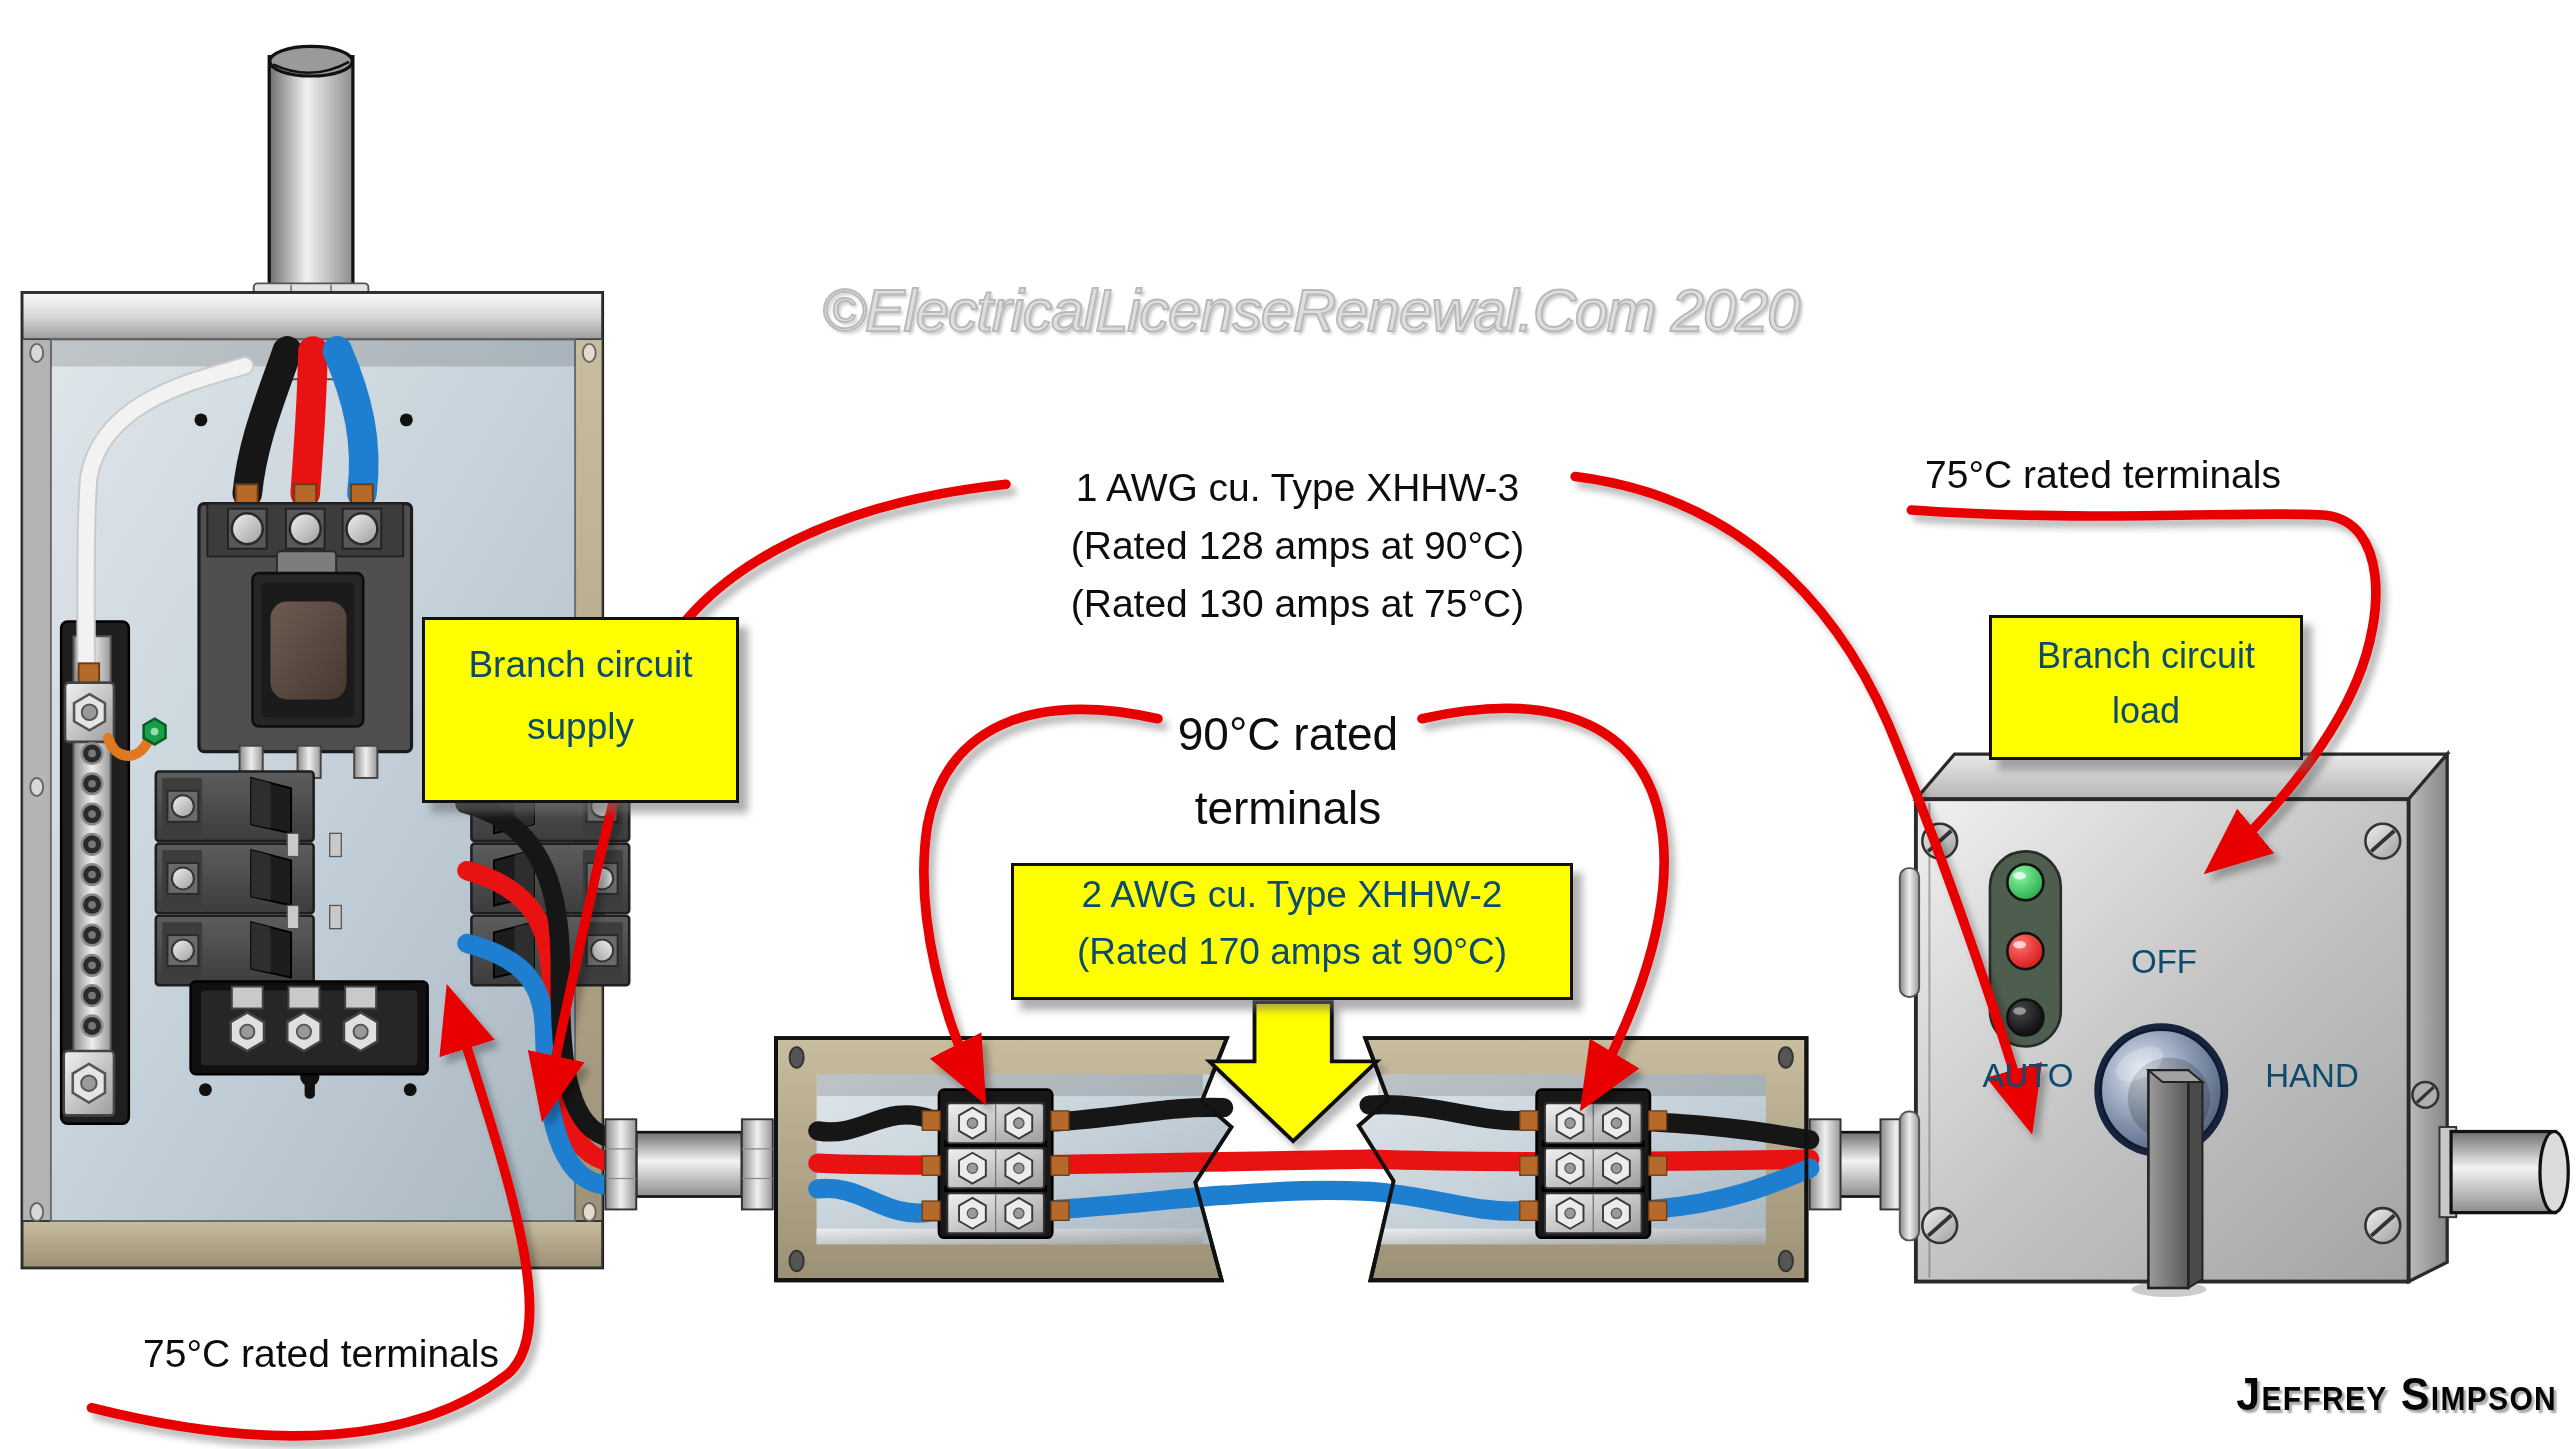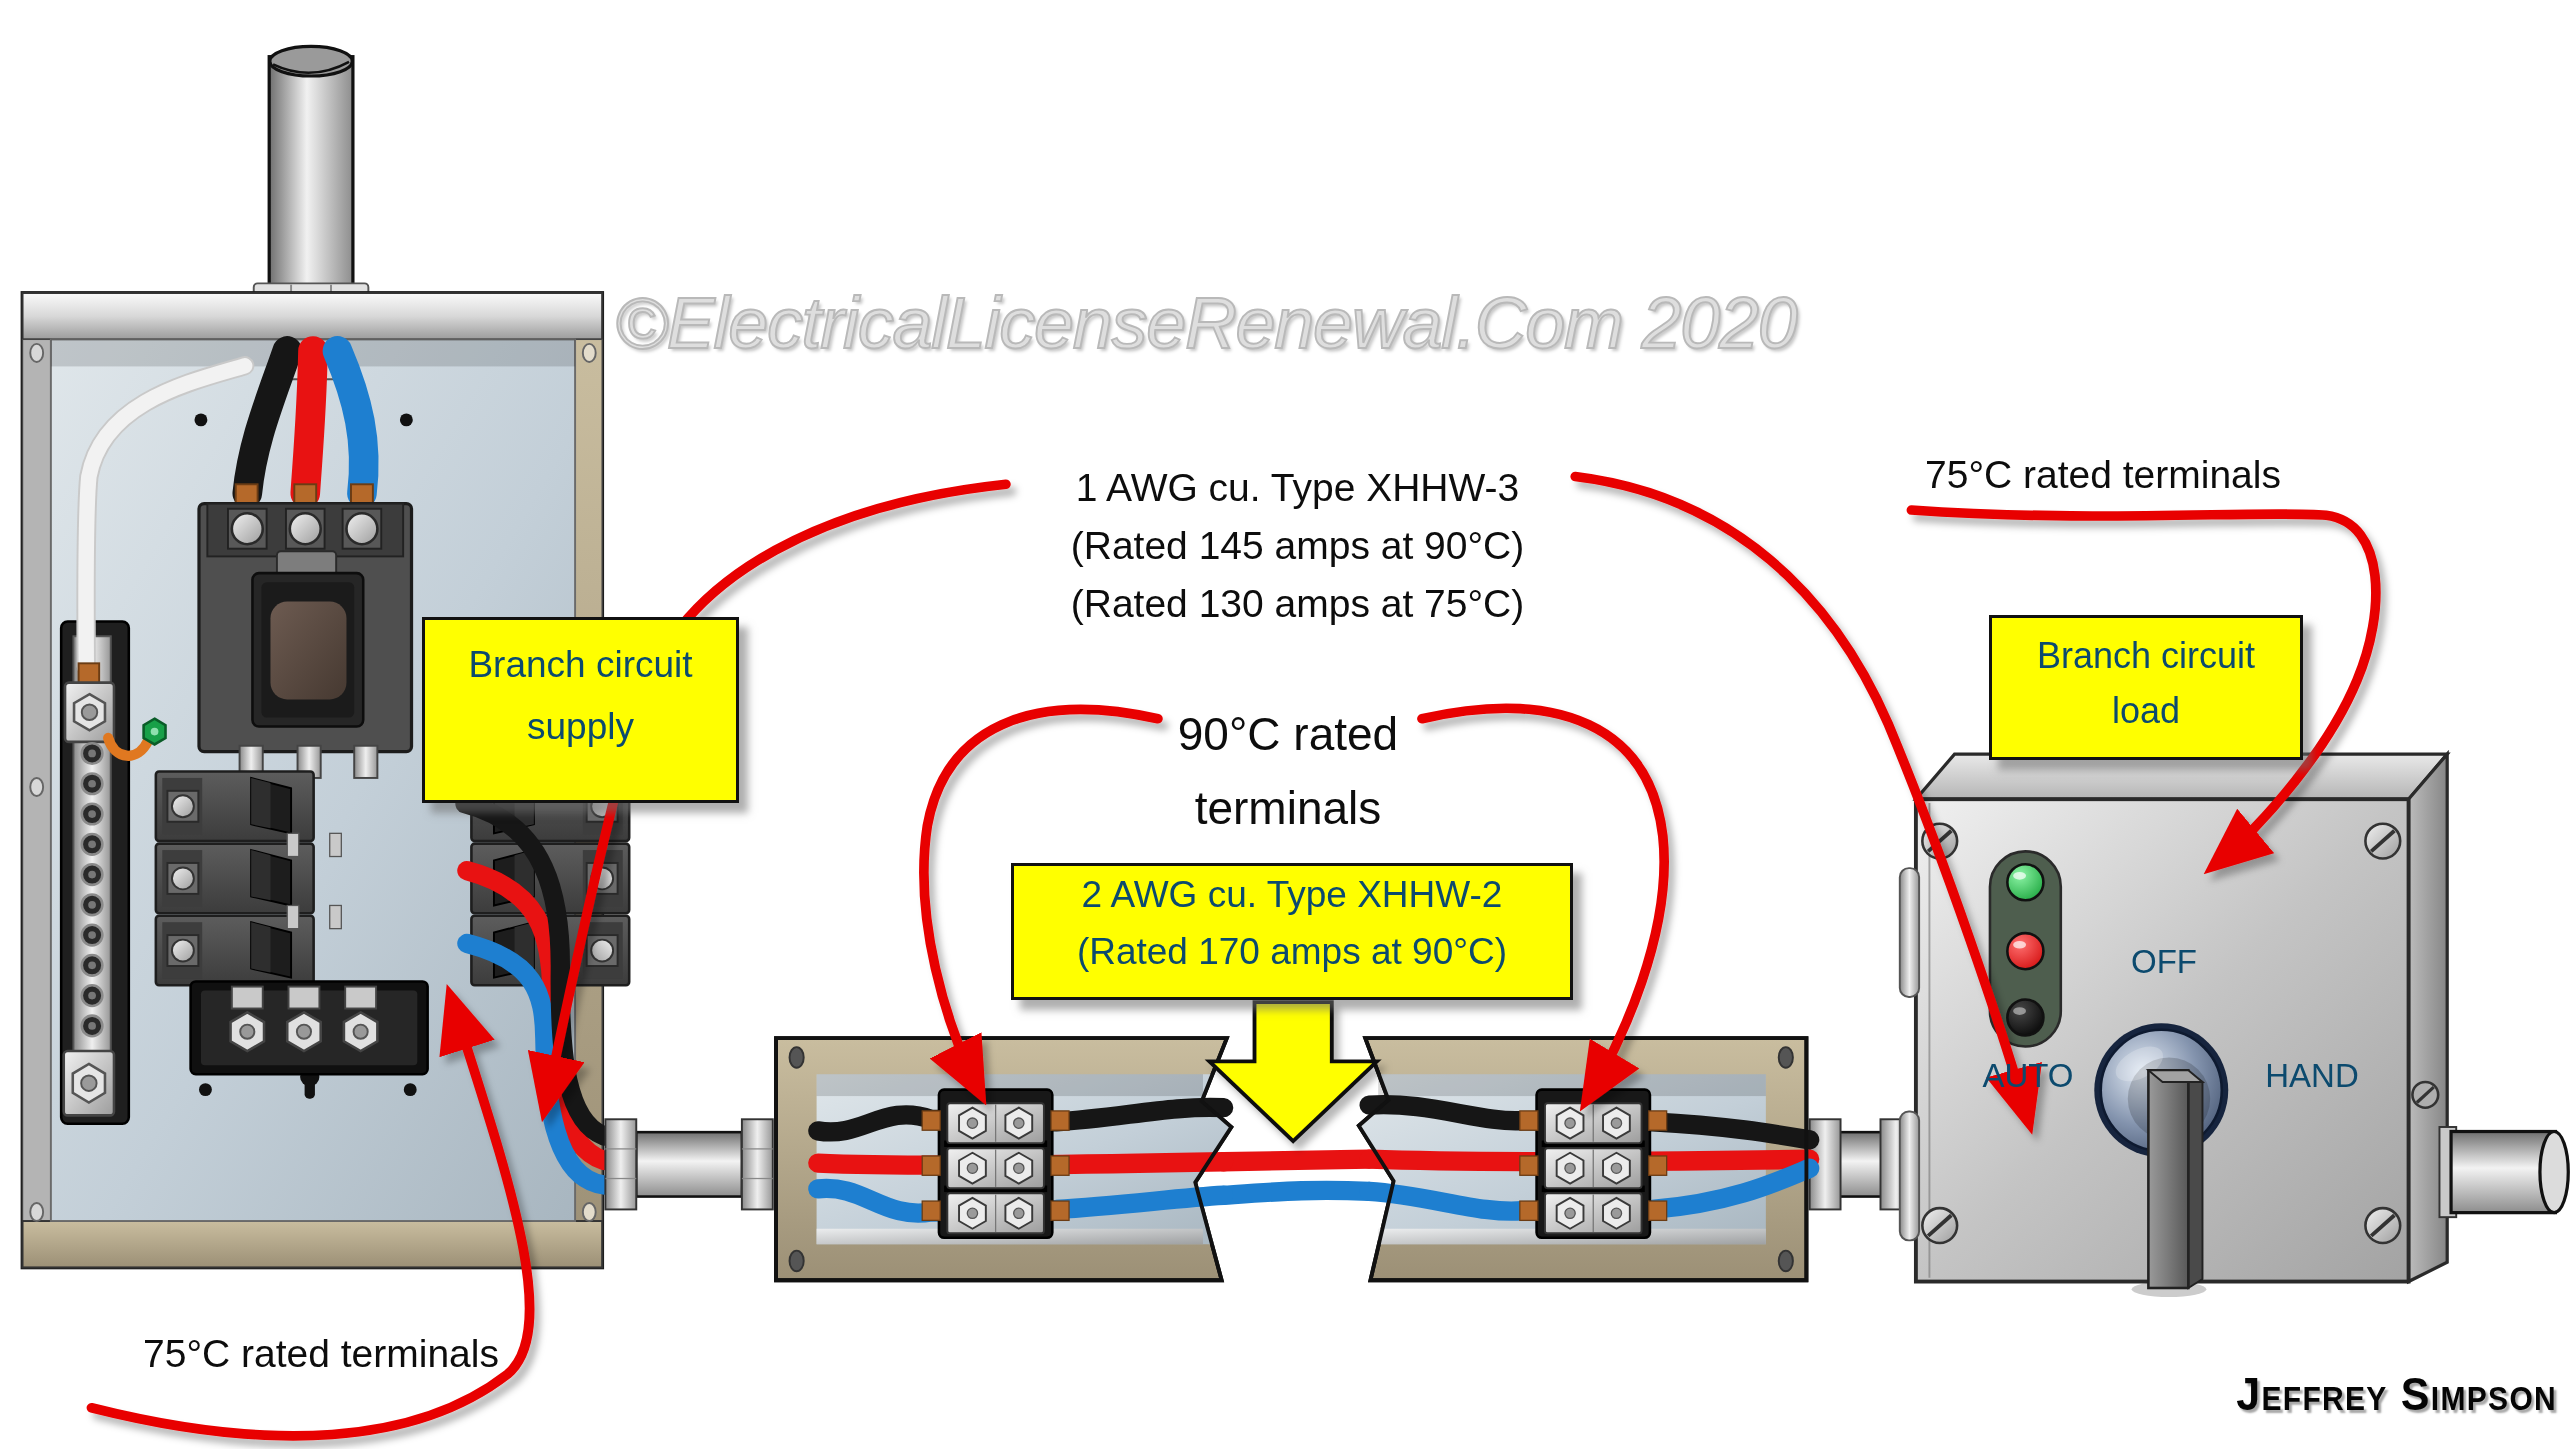--- a/index.html
+++ b/index.html
@@ -1,22 +1,22 @@
 <!DOCTYPE html>
 <html style="font-size:10.3px"><head>
 <meta charset="utf-8">
 <style>
   html,body{margin:0;padding:0;background:#fff;}
   #canvas{position:relative;width:2576px;height:1449px;background:#ffffff;overflow:hidden;
           font-family:"Liberation Sans",sans-serif;}
   #scene{position:absolute;left:0;top:0;z-index:2;}
   .txt{position:absolute;z-index:3;color:#0d0d0d;text-align:center;}
-  .watermark{left:615px;top:282px;width:1391px;font-size:72px;font-style:italic;
+  .watermark{left:615px;top:276px;width:1391px;font-size:60px;font-style:italic;
              color:#dedede;-webkit-text-stroke:1.9px #b9b9b9;text-shadow:2.6px 2.6px 3.2px #c7c7c7;
-             letter-spacing:-1.3px;white-space:nowrap;z-index:1;text-align:left;}
+             letter-spacing:-1.3px;white-space:nowrap;z-index:1;text-align:center;}
   .feeder-spec{left:1043px;top:459px;width:509px;font-size:39px;line-height:58px;}
   .t90{left:1095px;top:697px;width:386px;font-size:46px;line-height:74px;}
   .t75top{left:1897px;top:452px;width:412px;font-size:39px;line-height:46px;}
   .t75bot{left:115px;top:1331px;width:412px;font-size:39px;line-height:46px;}
   .ylabel{position:absolute;z-index:3;background:#ffff00;border:3.9px solid #111;
           box-shadow:9px 10.3px 7.7px rgba(110,110,110,0.55);text-align:center;color:#0c4a6e;}
   .supply{left:422px;top:617px;width:311px;height:166px;font-size:37px;line-height:62px;padding-top:14px;}
   .midspec{left:1011px;top:863px;width:556px;height:131px;font-size:37px;line-height:57px;}
   .load{left:1989px;top:615px;width:308px;height:129px;font-size:36px;line-height:55px;padding-top:10.3px;}
   .ctl{position:absolute;z-index:3;color:#0c4a6e;font-size:33px;text-align:center;line-height:39px;}
@@ -448,21 +448,21 @@
     <path d="M1798,1116 C1600,1072 1468,1130 1440,1282 C1418,1424 1468,1592 1522,1698" marker-end="url(#ah)"></path>
     <path d="M2208,1116 C2420,1068 2562,1128 2582,1298 C2598,1446 2518,1618 2464,1708" marker-end="url(#ah)"></path>
     <path d="M142,2186 C420,2256 646,2244 788,2134 C874,2062 782,1808 700,1548" marker-end="url(#ah)"></path>
   </g>
 </svg>
 
   <div class="txt watermark">©ElectricalLicenseRenewal.Com 2020</div>
 
   <div class="txt feeder-spec">
     <div>1 AWG cu. Type XHHW-3</div>
-    <div>(Rated 145 amps at 90°C)</div>
+    <div>(Rated 128 amps at 90°C)</div>
     <div>(Rated 130 amps at 75°C)</div>
   </div>
 
   <div class="txt t90">
     <div>90°C rated</div>
     <div>terminals</div>
   </div>
 
   <div class="txt t75top">75°C rated terminals</div>
   <div class="txt t75bot">75°C rated terminals</div>

